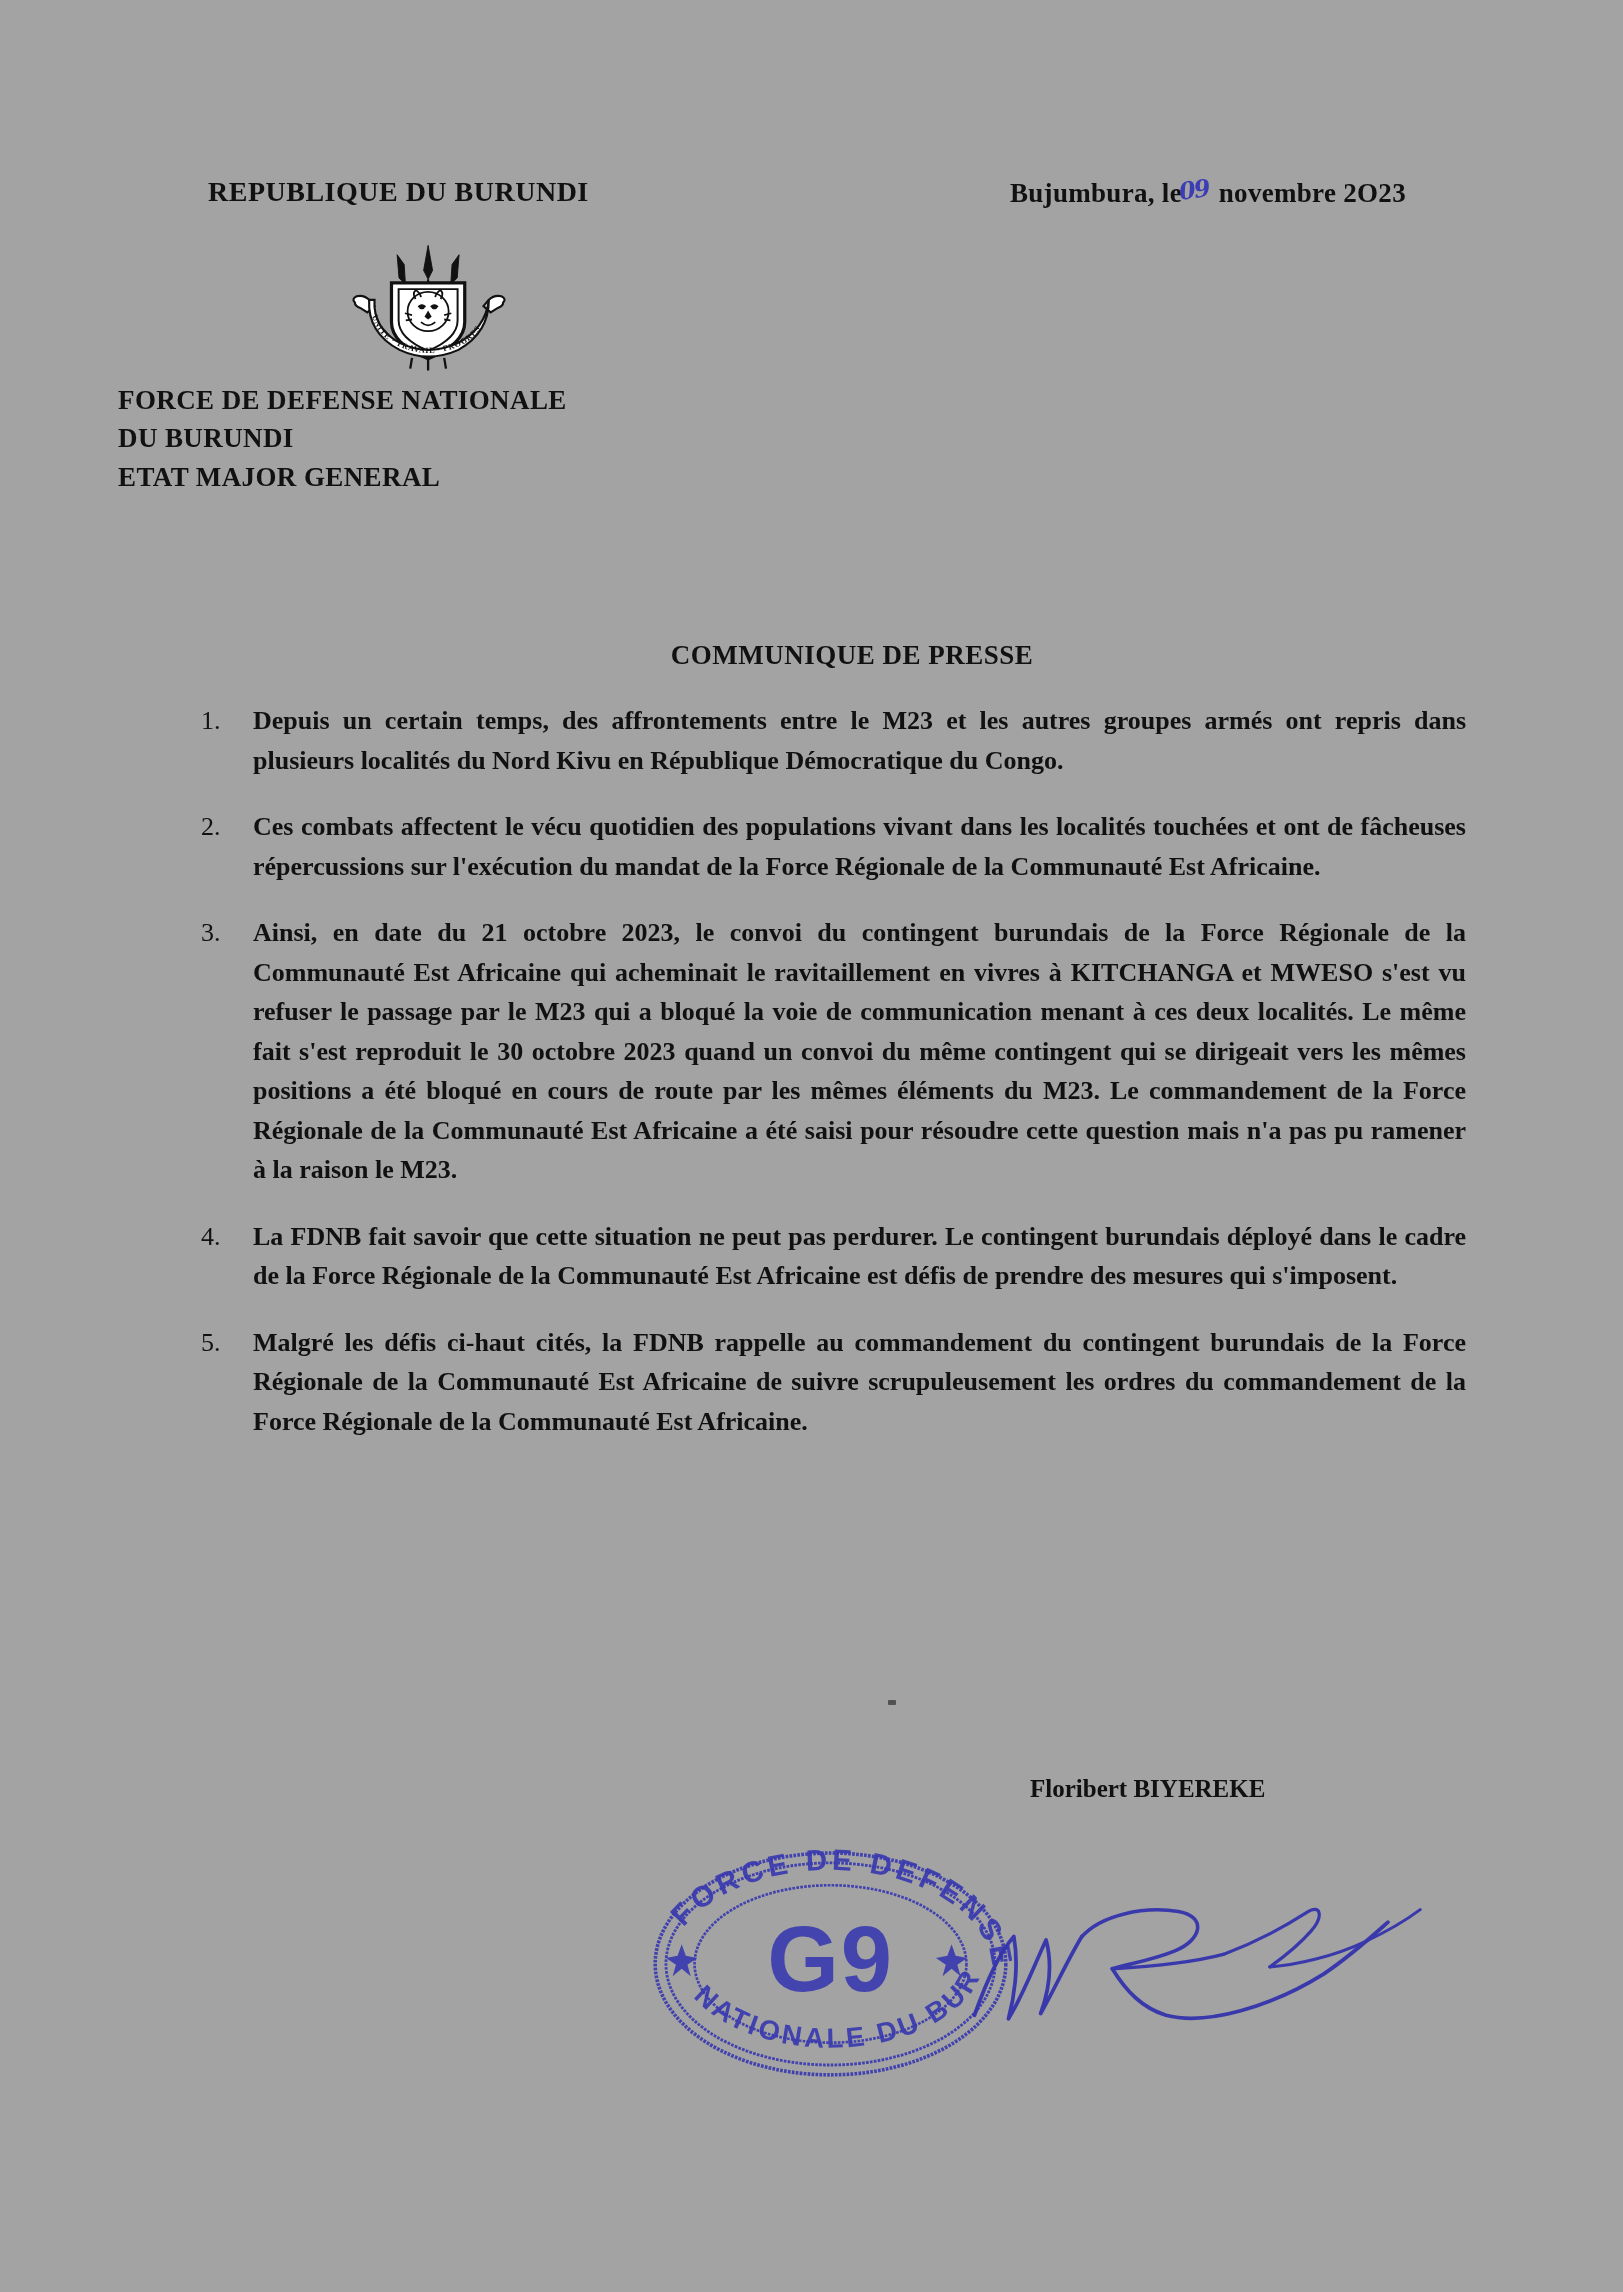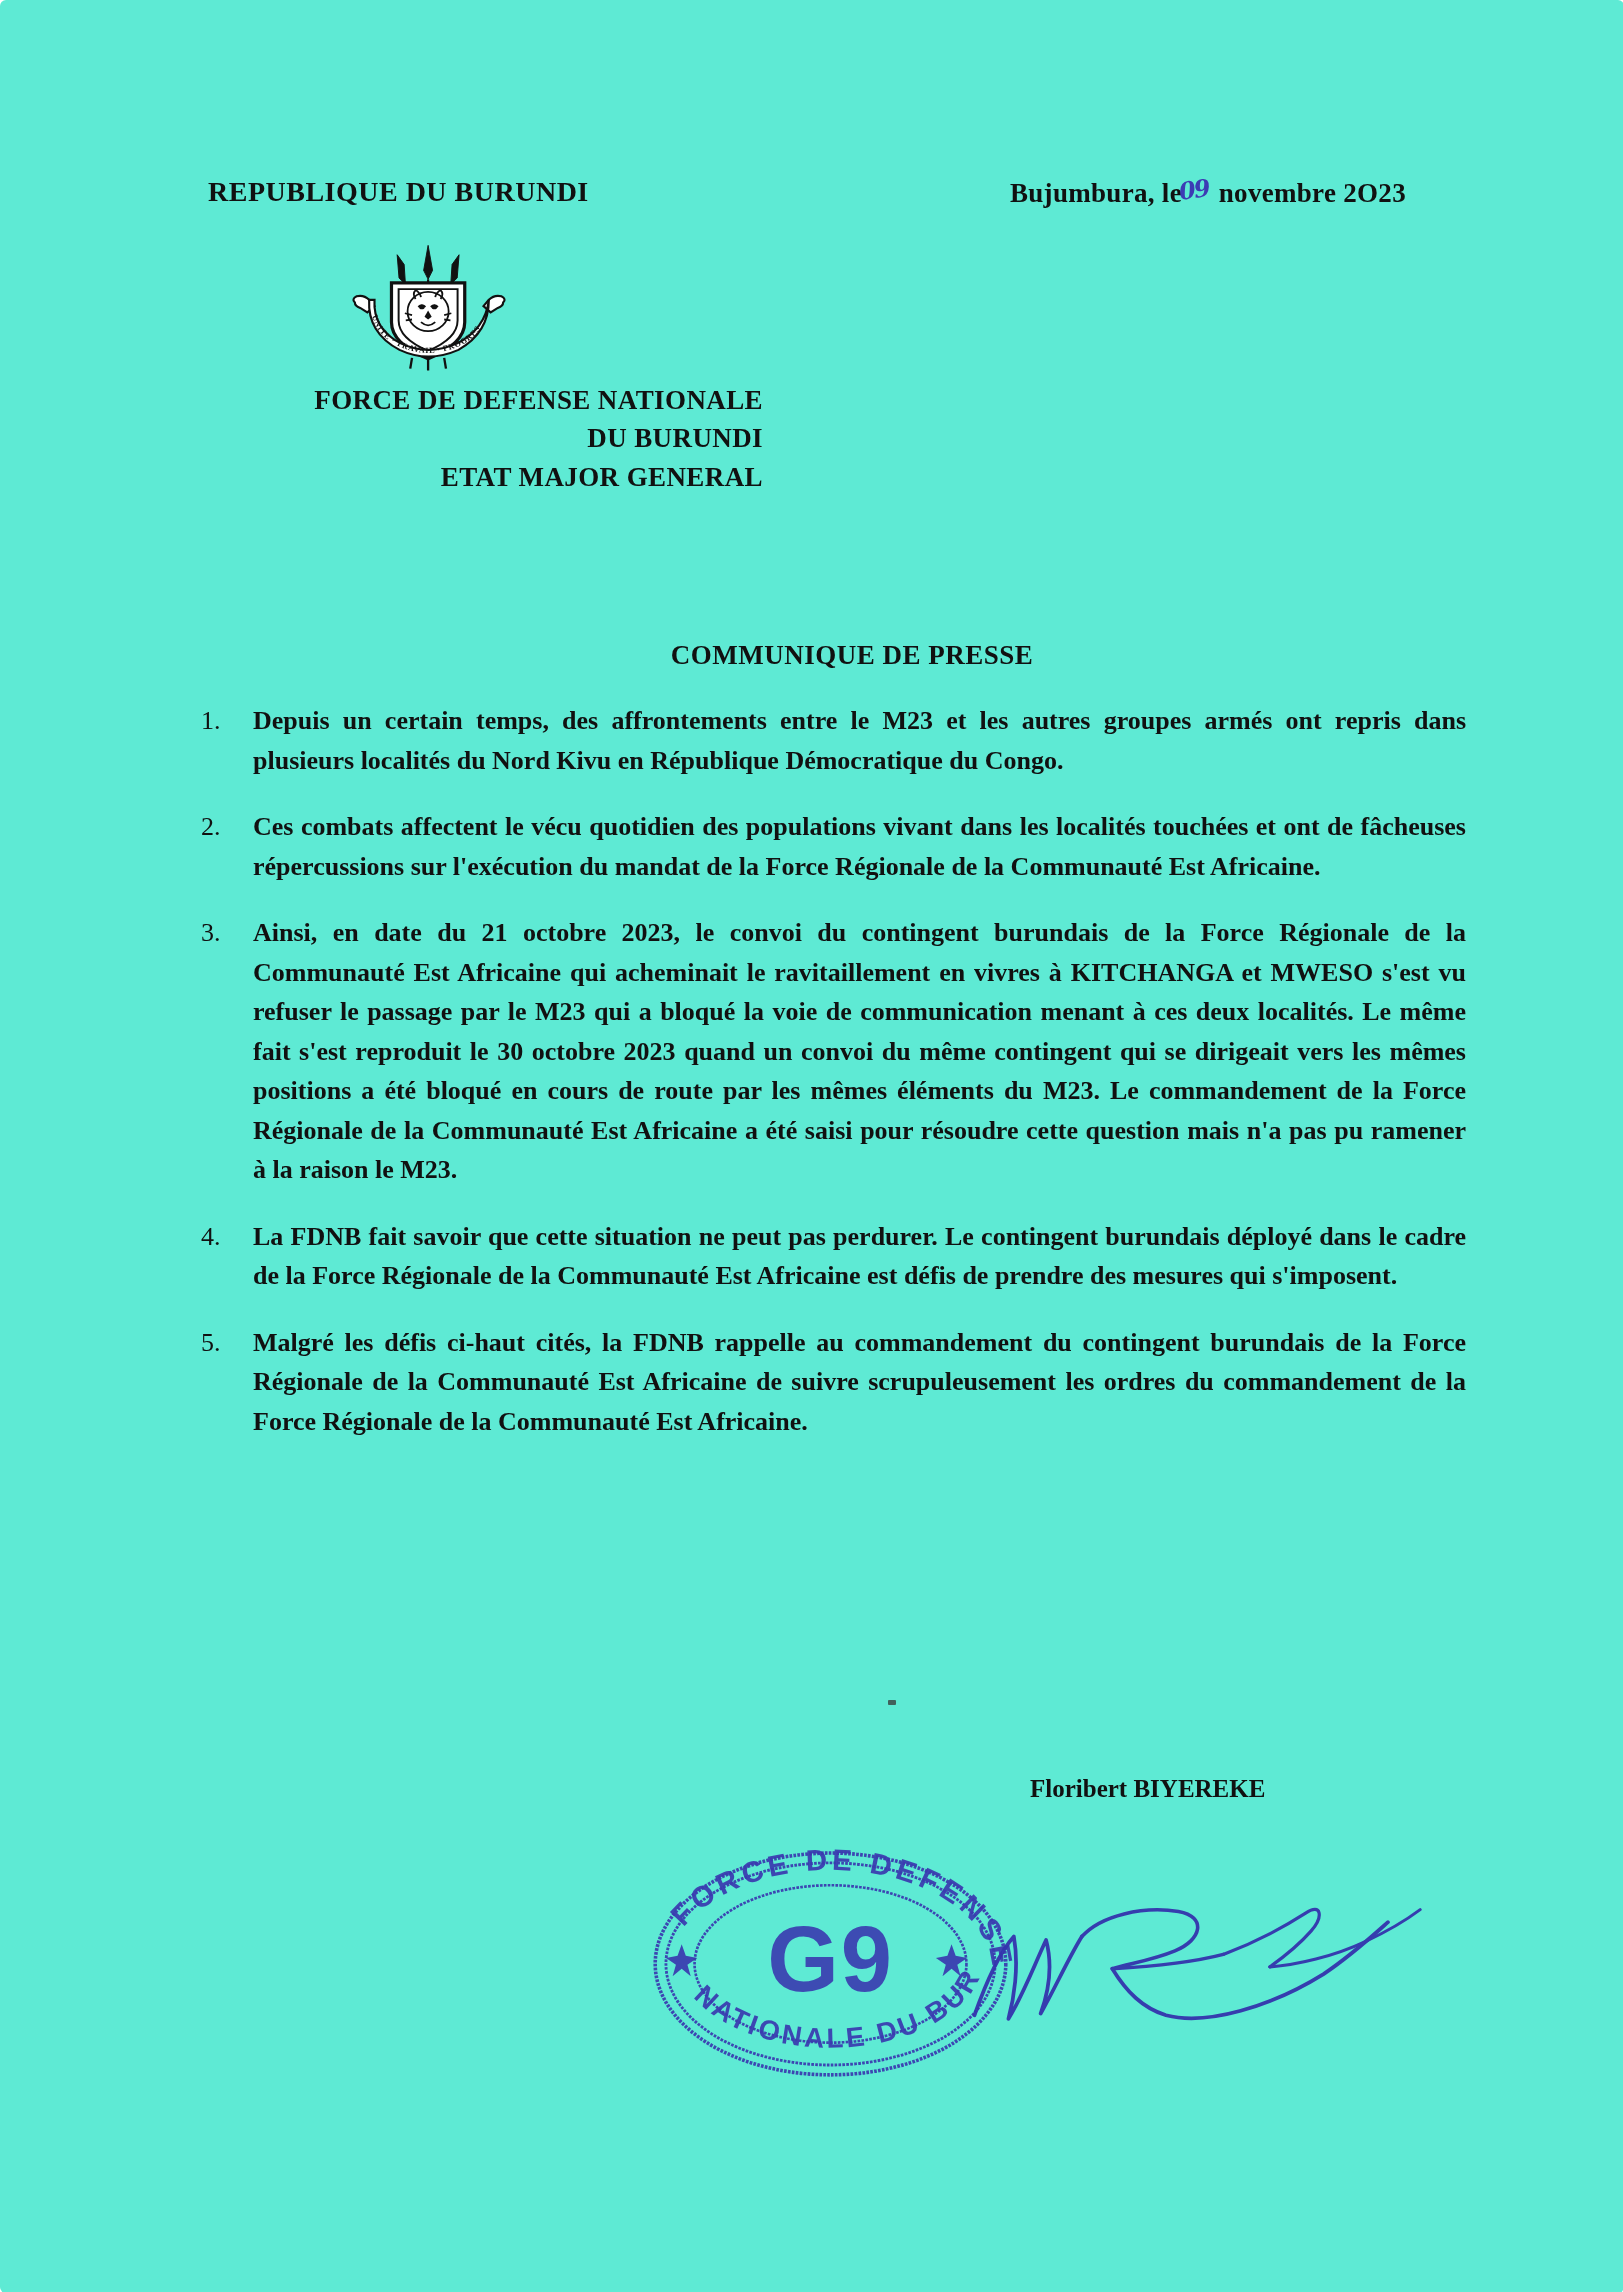--- a/index.html
+++ b/index.html
@@ -12,22 +12,21 @@
     height: 2293px;
     position: relative;
     font-family: "Liberation Serif", "DejaVu Serif", serif;
     color: #111111;
     overflow: hidden;
   }
 
   .page {
     position: absolute;
     inset: 0;
-    background: #5eead4;
-    border-radius: 6px;
+    background: #a3a3a3;
   }
 
   
   .header-row {
     position: absolute;
     top: 176px;
     left: 0;
     width: 100%;
     height: 63px;
   }
@@ -78,21 +77,21 @@
     position: absolute;
     left: 118px;
     top: 381px;
     width: 645px;
     text-align: center;
     font-weight: bold;
     font-size: 27px;
     line-height: 1.42;
     letter-spacing: 0.4px;
   }
-  .org-block .l1 { text-align: right; }
+  .org-block .l1 { text-align: left; }
 
   
   .press-title {
     position: absolute;
     left: 0;
     top: 640px;
     width: 100%;
     text-align: center;
     font-size: 27px;
     font-weight: bold;

